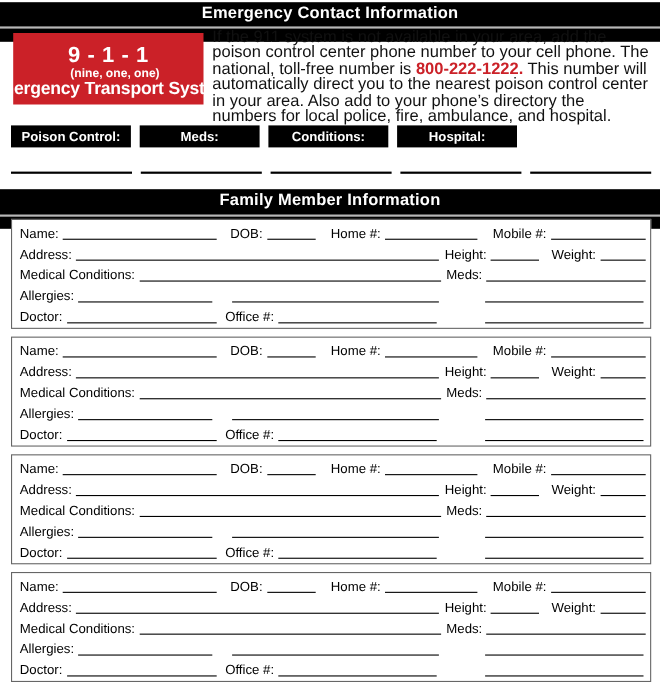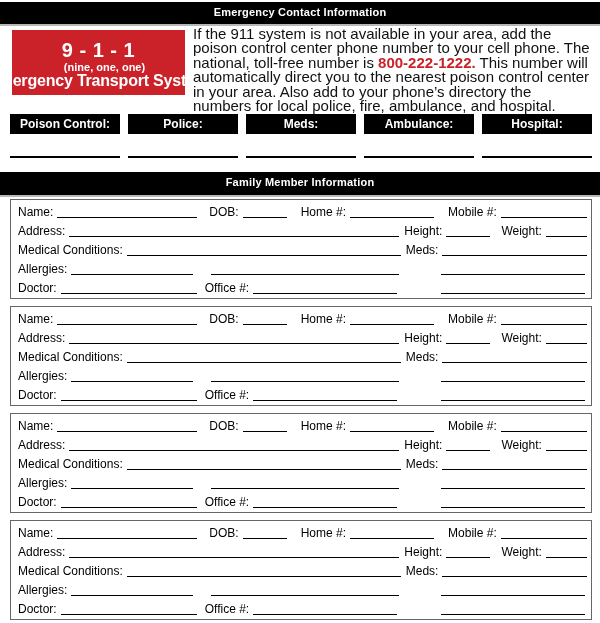--- a/index.html
+++ b/index.html
@@ -2,22 +2,22 @@
 <html><head>
 <meta charset="utf-8">
 <style>
   html,body{margin:0;padding:0;background:#fff;}
   #canvas{
     position:relative;width:600px;height:623px;background:#fff;overflow:hidden;
     font-family:"Liberation Sans","DejaVu Sans",sans-serif;color:#000;
   }
   
   .section-bar{
-    position:absolute;left:0;width:600px;height:24px;background:#000;
-    color:#fff;font-size:11px;font-weight:bold;line-height:20px;text-align:center;
+    position:absolute;left:0;width:600px;height:36px;background:#000;
+    color:#fff;font-size:15px;font-weight:bold;line-height:20px;text-align:center;
     letter-spacing:.2px;
   }
   .bar-rule{position:absolute;left:0;width:600px;height:1.5px;background:#b7b7b7;}
   #top-bar{top:2px;}
   #top-bar-rule{top:24px;}
   #family-bar{top:172px;}
   #family-bar-rule{top:195px;}
   
   #badge{
     position:absolute;left:12px;top:30px;width:173px;height:65px;background:#cb2128;
@@ -27,21 +27,21 @@
   #badge .num{font-size:20px;font-weight:bold;line-height:22px;letter-spacing:.5px;white-space:nowrap;}
   #badge .words{font-size:11px;font-weight:bold;line-height:13px;white-space:nowrap;margin-left:12px;}
   #badge .sub{font-size:16px;font-weight:bold;line-height:14px;letter-spacing:-.2px;white-space:nowrap;}
   
   #intro{
     position:absolute;left:193px;top:27px;width:400px;
     font-size:15px;line-height:14.4px;color:#111;
   }
   #intro .phone{color:#cb2128;font-weight:bold;}
   
-  #contacts-row{position:absolute;left:10px;top:114px;width:582px;display:flex;gap:8px;}
+  #contacts-row{position:absolute;left:10px;top:114px;width:460px;display:flex;gap:8px;}
   .contact-box{
     flex:1 1 0;height:20px;background:#000;color:#fff;font-size:12px;font-weight:bold;
     line-height:20px;text-align:center;white-space:nowrap;
   }
   #contact-lines{position:absolute;left:10px;top:146px;width:582px;display:flex;gap:8px;}
   .contact-line{flex:1 1 0;height:10px;border-bottom:2px solid #000;}
   
   #family-blocks{position:absolute;left:10px;top:199px;width:582px;}
   .member-block{
     box-sizing:border-box;width:582px;height:100px;border:1px solid #666;background:#fff;
@@ -79,23 +79,22 @@
   <div id="badge" style="background: rgb(203, 33, 40);">
     <div class="num">9 - 1 - 1</div>
     <div class="words">(nine, one, one)</div>
     <div class="sub">Emergency Transport System</div>
   </div>
 
   <div id="intro"><span>If the 911 system is not available in your area, add the poison control center phone number to your cell phone. The national, toll-free number is </span><span class="phone" style="color: rgb(203, 33, 40);">800-222-1222.</span><span> This number will automatically direct you to the nearest poison control center in your area. Also add to your phone’s directory the numbers for local police, fire, ambulance, and hospital.</span></div>
 
   <div id="contacts-row">
     <div class="contact-box">Poison Control:</div>
-    <div class="contact-box">Police:</div>
     <div class="contact-box">Meds:</div>
-    <div class="contact-box">Ambulance:</div>
+    <div class="contact-box">Conditions:</div>
     <div class="contact-box">Hospital:</div>
   </div>
   <div id="contact-lines">
     <div class="contact-line"></div>
     <div class="contact-line"></div>
     <div class="contact-line"></div>
     <div class="contact-line"></div>
     <div class="contact-line"></div>
   </div>
 

